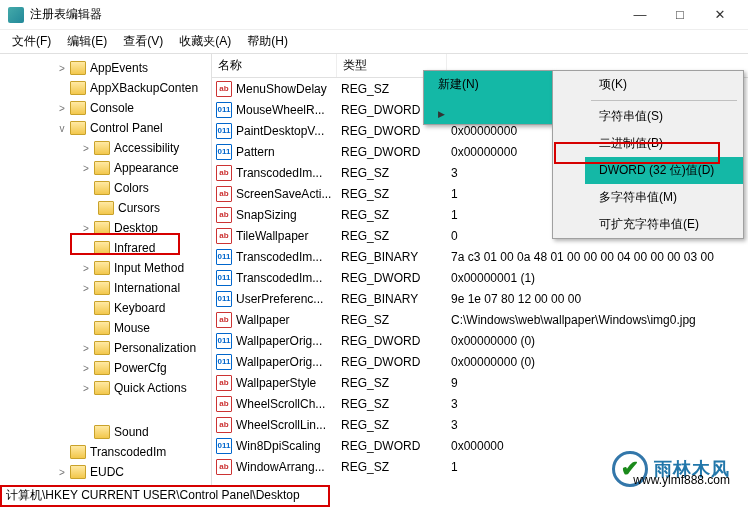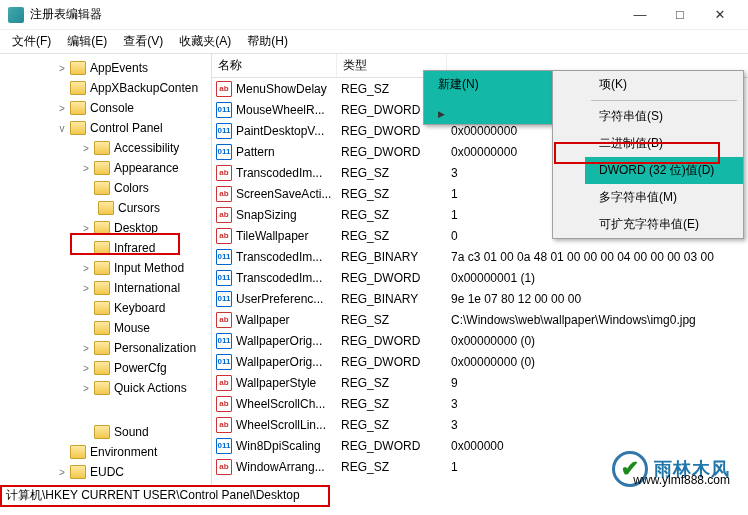--- a/index.html
+++ b/index.html
@@ -164,21 +164,21 @@
         <span class="label">Quick Actions</span>
       </div>
       <div class="tree-item" style="padding-left: 80px; margin-top: 24px;">
         <span class="exp"></span>
         <span class="folder"></span>
         <span class="label">Sound</span>
       </div>
       <div class="tree-item" style="padding-left: 56px;">
         <span class="exp"></span>
         <span class="folder"></span>
-        <span class="label">Environment</span>
+        <span class="label">TranscodedIm</span>
       </div>
       <div class="tree-item" style="padding-left: 56px;">
         <span class="exp">&gt;</span>
         <span class="folder"></span>
         <span class="label">EUDC</span>
       </div>
       <div class="tree-item" style="padding-left: 56px;">
         <span class="exp">&gt;</span>
         <span class="folder"></span>
         <span class="label">Keyboard Layout</span>

